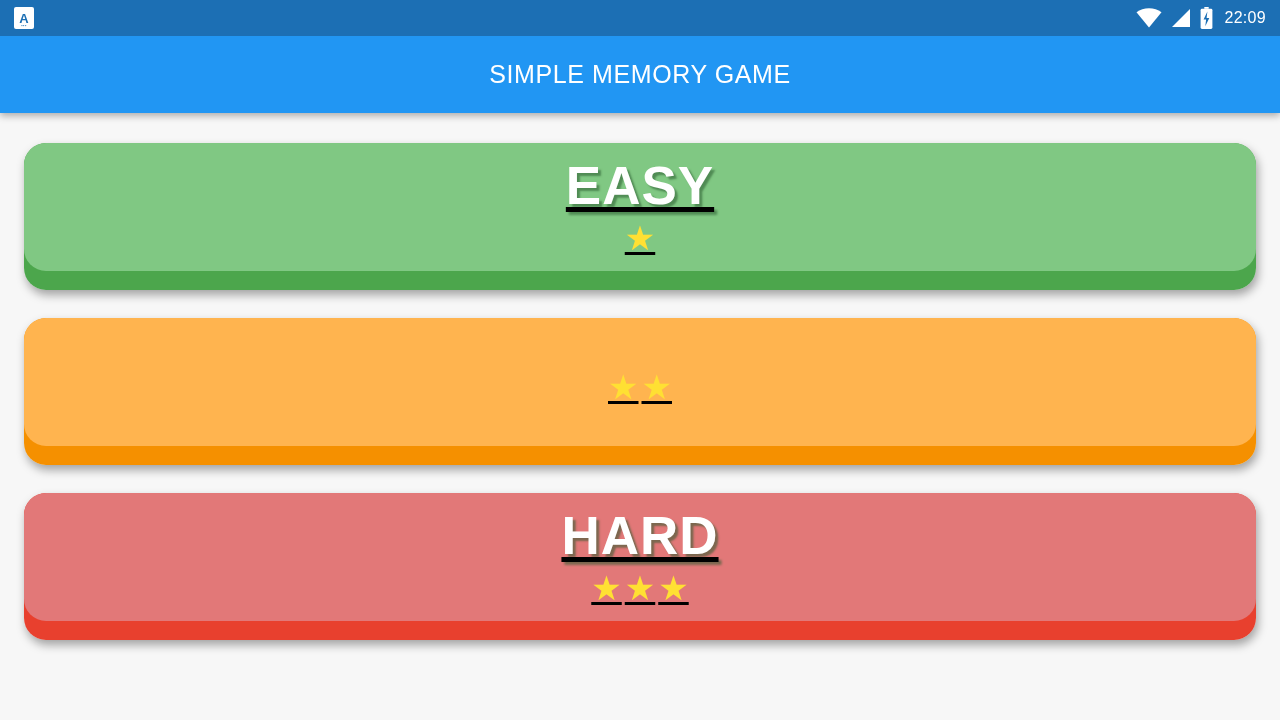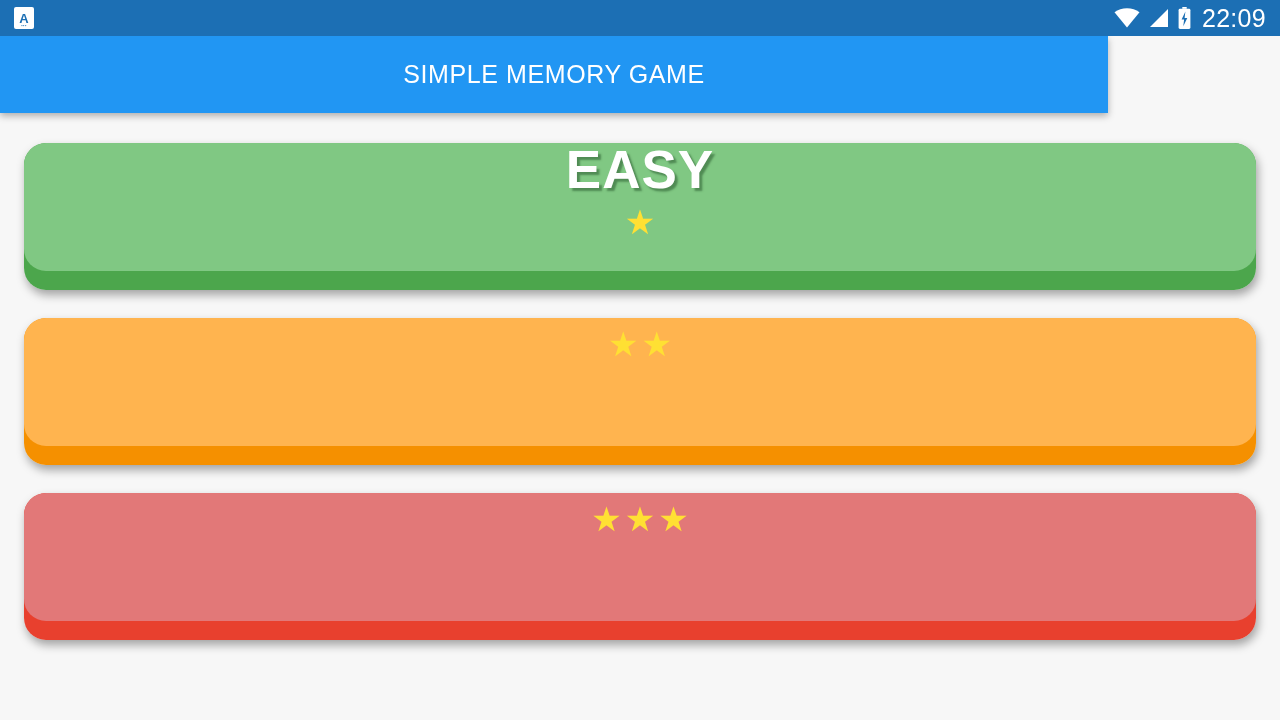--- a/index.html
+++ b/index.html
@@ -32,28 +32,28 @@
   }
   .notif-icon .sub{
     position:absolute; bottom:1px; left:0; right:0;
     font-size:4px; letter-spacing:.4px;
     text-align:center; font-weight:bold;
   }
   .status-spacer{ flex:1; }
   .status-right{ display:flex; align-items:center; gap:9px; }
   .status-right svg{ display:block; }
   .clock{
-    color:#fff; font-size:25px; font-weight:500;
+    color:#fff; font-size:16px; font-weight:500;
     letter-spacing:.3px; line-height:1;
     margin-left:2px;
   }
 
   
   .app-bar{
-    height:77px; width:1108px;
+    height:77px; width:1280px;
     background:#2196f3;
     display:flex; align-items:center; justify-content:center;
     box-shadow:0 3px 7px rgba(0,0,0,.30);
     position:relative; z-index:4;
   }
   .app-bar-title{
     color:#ffffff;
     font-size:25px;
     font-weight:400;
     letter-spacing:.6px;
@@ -90,21 +90,21 @@
     left:0; right:0; top:0; bottom:0;
     border-radius:22px;
   }
   
   .btn-face{
     position:absolute;
     left:0; right:0; top:0;
     height:128px;
     border-radius:22px;
     display:flex; flex-direction:column;
-    align-items:center; 
+    align-items:center; justify-content:center;text-decoration:underline;
   }
   .btn-label{
     color:#ffffff;
     font-size:53px;
     font-weight:bold;
     letter-spacing:1px;
     line-height:1;
     text-shadow:3px 3px 2px rgba(40,90,45,.55);
   }
   .stars{
@@ -177,20 +177,21 @@
       <span class="stars">
           <span class="star" style="color: rgb(255, 224, 51);">★</span>
           <span class="star" style="color: rgb(255, 224, 51);">★</span>
         </span>
     </span>
   </button>
 
   <button class="level-btn">
     <span class="btn-edge" style="background: rgb(232, 64, 46);"></span>
     <span class="btn-face" style="background: rgb(226, 120, 120);">
+      <span class="btn-label">HARD</span>
       <span class="stars">
           <span class="star" style="color: rgb(255, 224, 51);">★</span>
           <span class="star" style="color: rgb(255, 224, 51);">★</span>
           <span class="star" style="color: rgb(255, 224, 51);">★</span>
         </span>
     </span>
   </button>
 
 </div>
 

